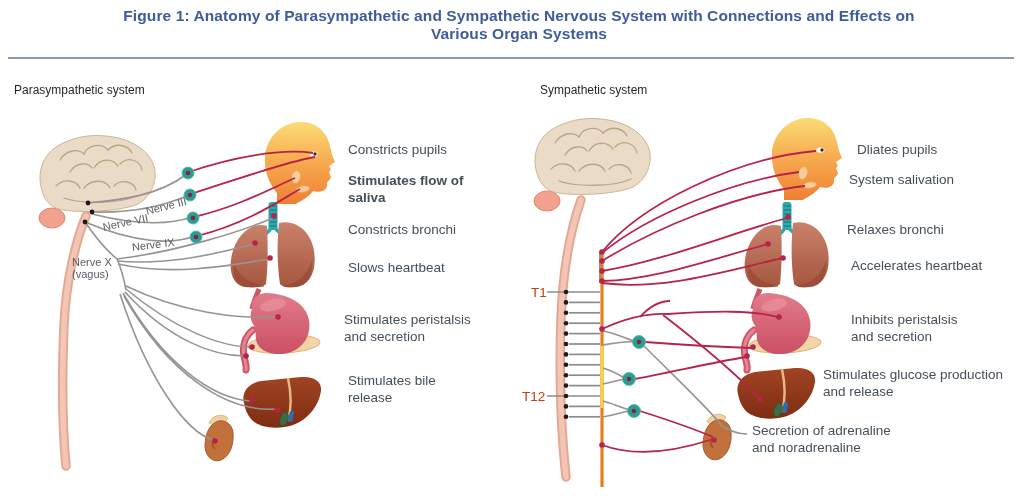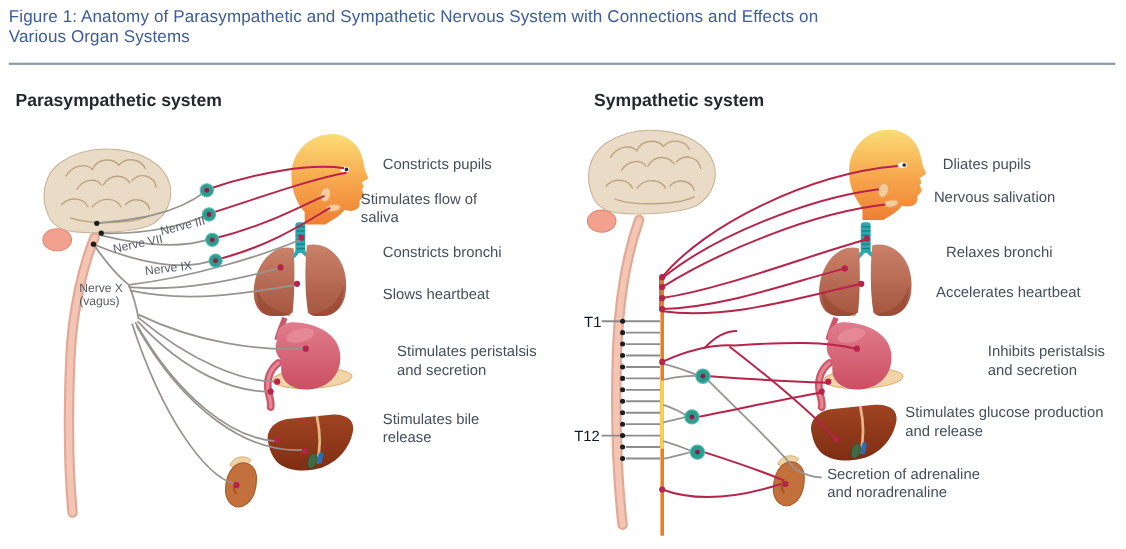--- a/index.html
+++ b/index.html
@@ -3,29 +3,29 @@
 <meta charset="utf-8">
 <style>
   :root{
     --title-blue:#3d5c9c; --divider:#8a99ae; --text-dark:#454f59; --heading:#23282d;
     --nerve-gray:#565d66; --line-gray:#979390; --line-red:#b72349;
     --ganglion-teal:#2a9c90; --ganglion-core:#8f1d3e; --chain-orange:#e87c1e; --dot-black:#1c1c1c;
   }
   html,body{margin:0;padding:0;background:#fff;}
   body{width:1024px;height:499px;position:relative;overflow:hidden;
        font-family:"Liberation Sans", sans-serif;}
-  .title{position:absolute;left:8px;top:7px;width:1002px;
-         font-size:15.5px;line-height:18px;font-weight:400;color:var(--title-blue);
-         white-space:pre-line;letter-spacing:.1px;}
+  .title{position:absolute;left:18px;top:7px;width:1002px;
+         font-size:15.5px;line-height:18px;font-weight:700;color:var(--title-blue);
+         white-space:pre-line;letter-spacing:.1px;text-align:center;}
   .divider{position:absolute;left:8px;top:57px;width:1006px;height:2px;background:var(--divider);}
-  .panel-heading{position:absolute;font-size:16px;color:var(--heading);font-weight:700;}
+  .panel-heading{position:absolute;font-size:12px;color:var(--heading);font-weight:400;}
   .lbl{position:absolute;font-size:13.5px;line-height:17px;color:var(--text-dark);white-space:pre-line;}
   .nerve{position:absolute;font-size:11px;line-height:12px;color:var(--nerve-gray);
          white-space:pre-line;transform-origin:left center;}
-  .spine-lbl{position:absolute;font-size:13.5px;color:#0f172a;}
+  .spine-lbl{position:absolute;font-size:13.5px;color:#c2410c;}
   svg{position:absolute;left:0;top:0;}
   .gray-line{stroke:var(--line-gray);stroke-width:1.6;fill:none;}
   .red-line{stroke:var(--line-red);stroke-width:1.8;fill:none;}
   .red-dot{fill:var(--line-red);}
   .black-dot{fill:var(--dot-black);}
   .row-line{stroke:#8c8c8c;stroke-width:1.7;fill:none;}
   .g-outer{fill:var(--ganglion-teal);stroke:#5cb8ac;stroke-width:1;}
   .g-core{fill:var(--ganglion-core);}
 </style>
 </head>
@@ -297,34 +297,34 @@
 </svg>
 
 <div class="title">Figure 1: Anatomy of Parasympathetic and Sympathetic Nervous System with Connections and Effects on
 Various Organ Systems</div>
 <div class="divider"></div>
 
 <div class="panel-heading" style="left:14px;top:83px;">Parasympathetic system</div>
 <div class="panel-heading" style="left:540px;top:83px;text-align:right;">Sympathetic system</div>
 
 <div class="lbl" style="left:348px;top:141px;text-align:right;">Constricts pupils</div>
-<div class="lbl" style="left:328px;top:172px;">Stimulates flow of
+<div class="lbl" style="left:348px;top:172px;font-weight:bold;">Stimulates flow of
 saliva</div>
 <div class="lbl" style="left:348px;top:221px;">Constricts bronchi</div>
 <div class="lbl" style="left:348px;top:259px;">Slows heartbeat</div>
-<div class="lbl" style="left:361px;top:311px;">Stimulates peristalsis
+<div class="lbl" style="left:344px;top:311px;">Stimulates peristalsis
 and secretion</div>
 <div class="lbl" style="left:348px;top:372px;">Stimulates bile
 release</div>
 
 <div class="lbl" style="left:857px;top:141px;">Dliates pupils</div>
-<div class="lbl" style="left:849px;top:171px;">Nervous salivation</div>
-<div class="lbl" style="left:847px;top:221px;margin-left:13px;">Relaxes bronchi</div>
+<div class="lbl" style="left:849px;top:171px;">System salivation</div>
+<div class="lbl" style="left:847px;top:221px;">Relaxes bronchi</div>
 <div class="lbl" style="left:851px;top:257px;">Accelerates heartbeat</div>
-<div class="lbl" style="left:851px;top:311px;margin-left:47px;">Inhibits peristalsis
+<div class="lbl" style="left:851px;top:311px;">Inhibits peristalsis
 and secretion</div>
 <div class="lbl" style="left:823px;top:366px;">Stimulates glucose production
 and release</div>
 <div class="lbl" style="left:752px;top:422px;">Secretion of adrenaline
 and noradrenaline</div>
 
 <div class="nerve" style="left:146px;top:205px;transform:rotate(-14deg);">Nerve III</div>
 <div class="nerve" style="left:103px;top:221px;transform:rotate(-12deg);">Nerve VII</div>
 <div class="nerve" style="left:132px;top:241px;transform:rotate(-7deg);">Nerve IX</div>
 <div class="nerve" style="left:72px;top:256px;text-align:left;">Nerve X

